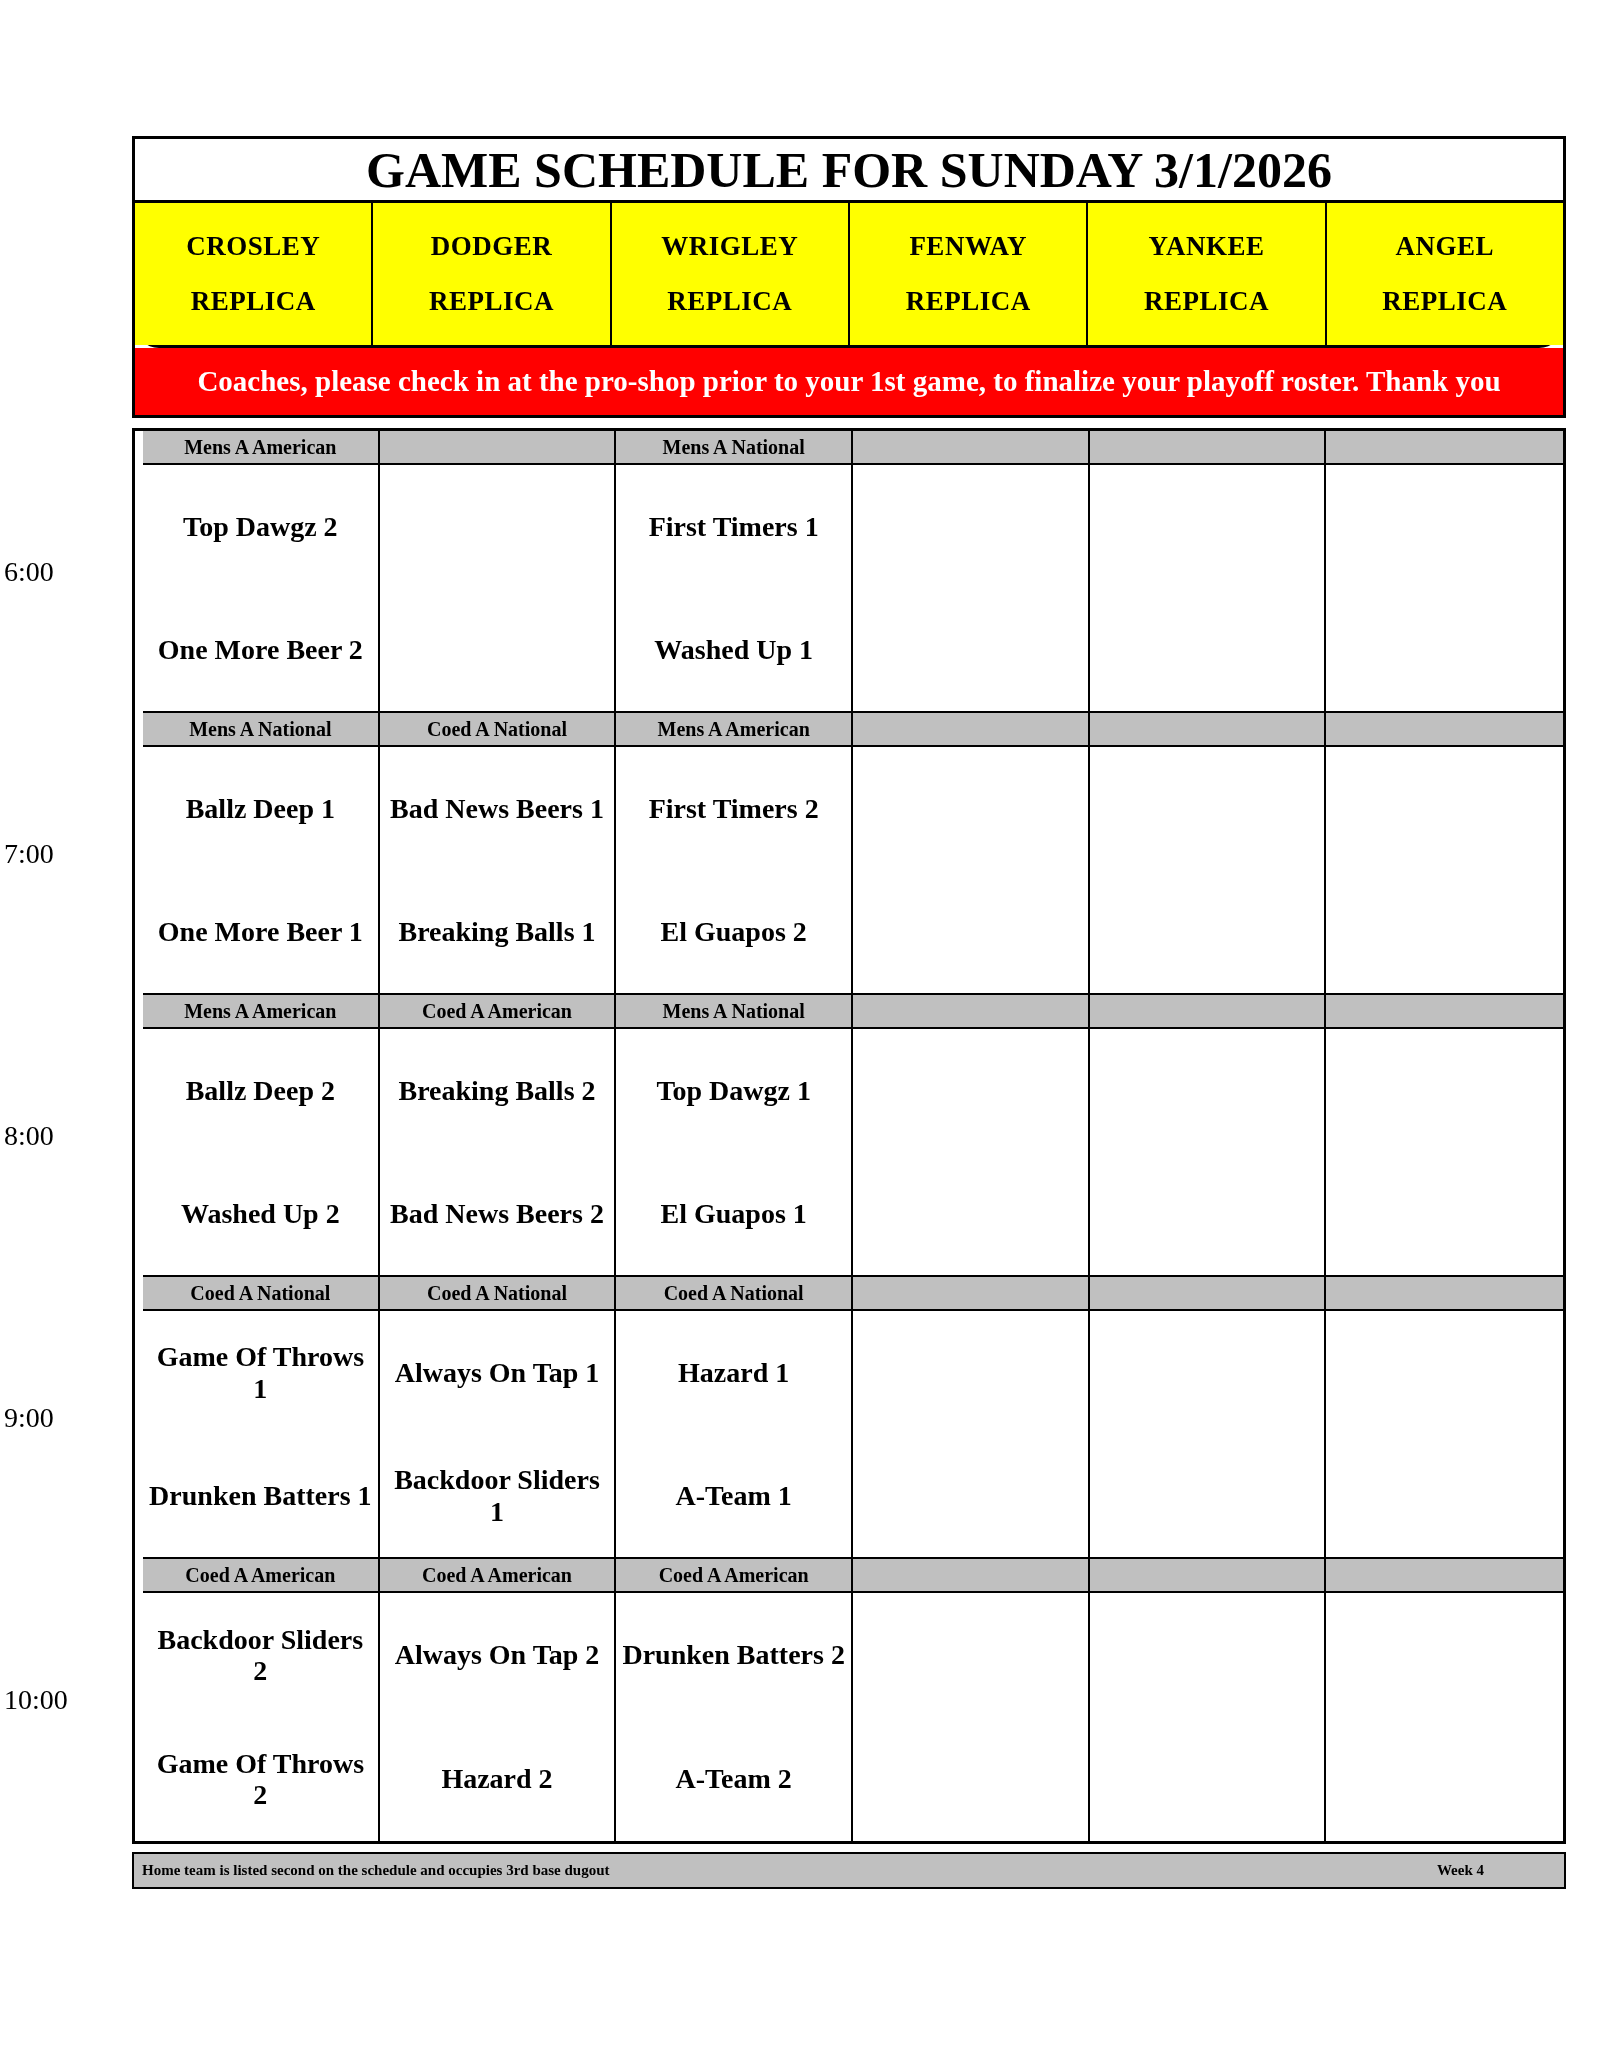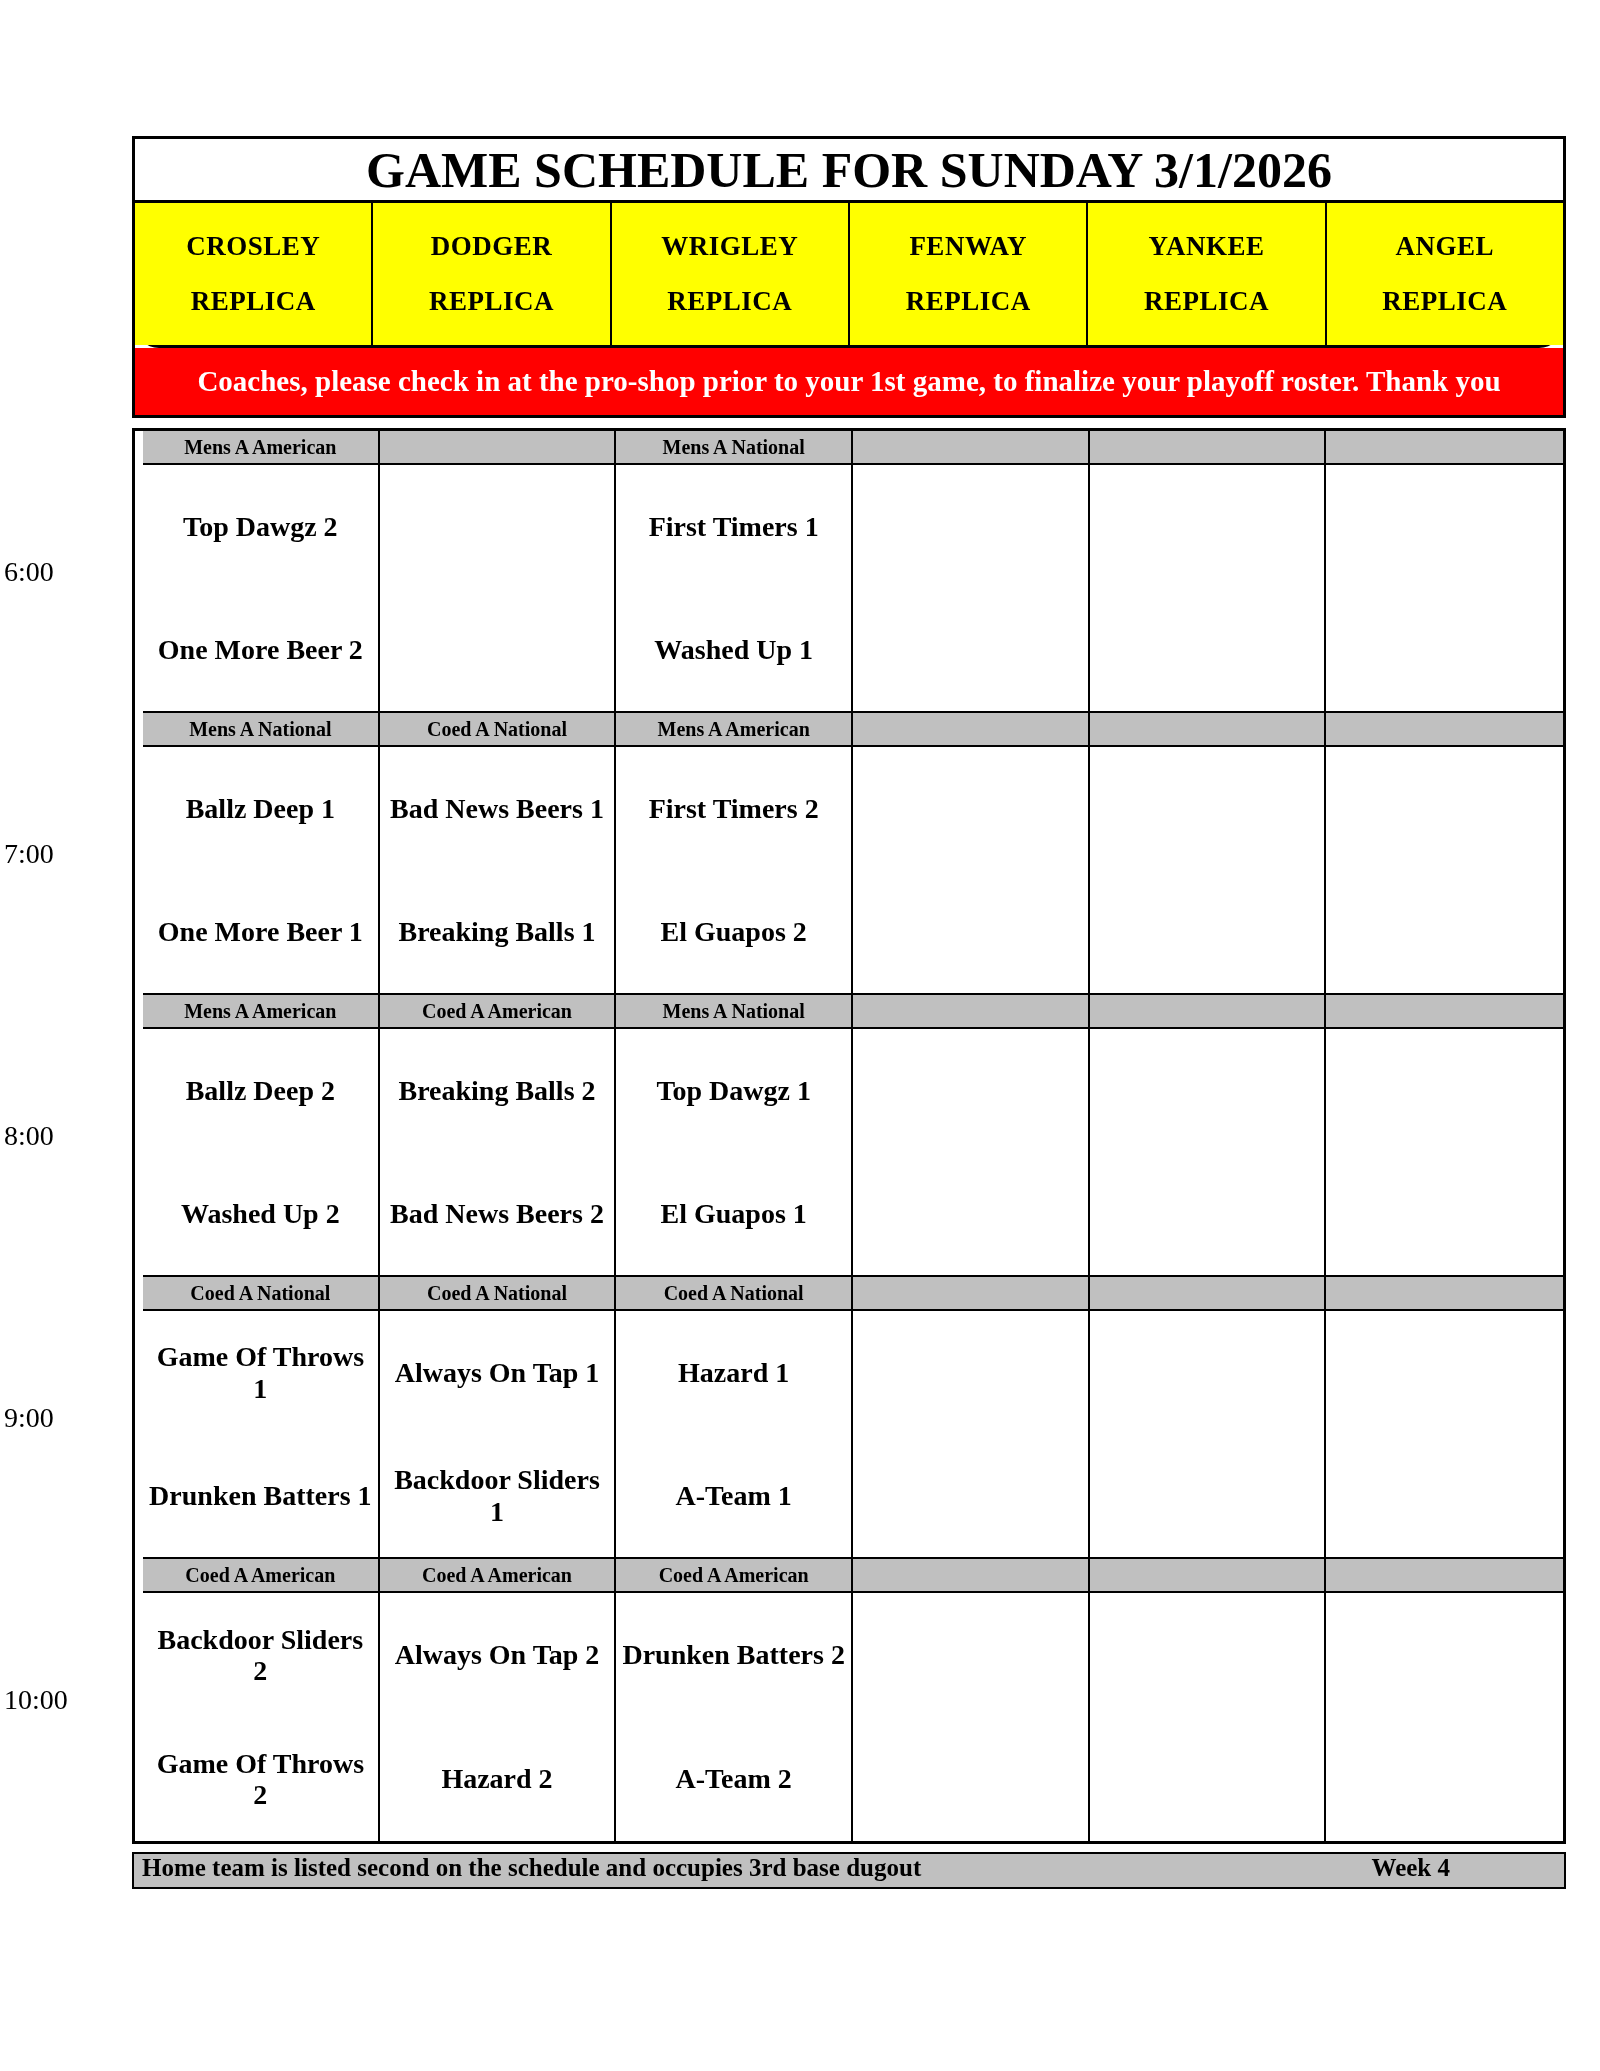--- a/index.html
+++ b/index.html
@@ -83,23 +83,23 @@
     top: 96px; transform: translateY(-50%);
     text-align: left;
     font-weight: 400; font-size: 28px; margin-top: 45px;
   }
 
   
   .footer-bar {
     height: 37px;
     border: 2px solid #000;
     background: var(--c-gray, #C0C0C0);
-    display: flex; justify-content: space-between;
-    padding: 0 114px 0 8px;
-    font-weight: 700; font-size: 25px; white-space: nowrap;
+    display: flex; align-items: center; justify-content: space-between;
+    padding: 0 80px 0 8px;
+    font-weight: 700; font-size: 15px; white-space: nowrap;
   }
 </style>
 </head>
 <body>
 
 <div class="table-area">
 
   <div class="block">
     <div class="title-row">GAME SCHEDULE FOR SUNDAY 3/1/2026</div>
 

